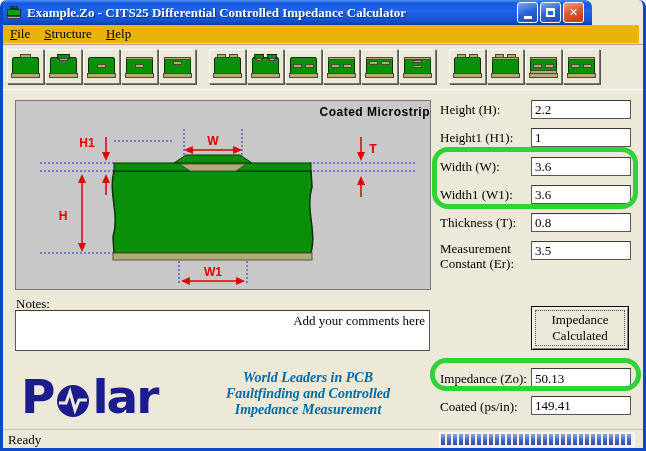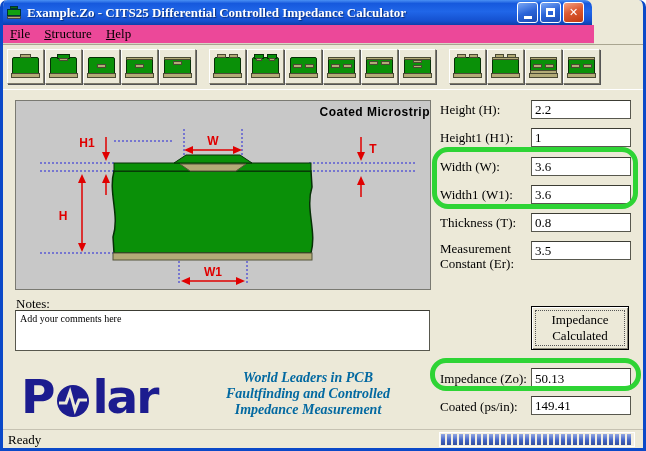--- a/index.html
+++ b/index.html
@@ -23,21 +23,21 @@
   .title-text{color:#fff;font-weight:bold;font-size:13px;text-shadow:1px 1px 1px rgba(0,30,90,.7);white-space:nowrap;}
   .winbtns{position:absolute;right:8px;top:2px;display:flex;gap:2px;}
   .wbtn{width:21px;height:21px;border-radius:3px;border:1px solid #fff;
     display:flex;align-items:center;justify-content:center;color:#fff;font-size:11px;line-height:1;
     font-family:"DejaVu Sans", sans-serif;font-weight:bold;}
   .wbtn.blue{background:linear-gradient(160deg,#7aa7f5,#2a64d8 50%,#1b4bb4);}
   .wbtn.red{background:linear-gradient(160deg,#f3a083,#dd5a32 45%,#c13a10);}
   .glyph-min{width:8px;height:3px;background:#fff;margin-top:9px;}
   .glyph-max{width:9px;height:9px;border:2px solid #fff;border-top-width:3px;}
   
-  .menubar{position:absolute;left:0;top:25px;width:591px;height:19px;background:#ec4899;display:flex;align-items:center;border-bottom:1px solid #d8d4c4;}
+  .menubar{position:absolute;left:0;top:25px;width:636px;height:19px;background:#eab308;display:flex;align-items:center;border-bottom:1px solid #d8d4c4;}
   .menu-item{padding:1px 7px;cursor:default;}
   .menu-item u{text-decoration:underline;}
   
   .toolbar{position:absolute;left:0;top:44px;width:640px;height:46px;background:#ece9d8;
     display:flex;align-items:center;padding-left:4px;border-bottom:1px solid #fff;box-shadow:0 1px 0 #a9a590 inset;}
   .tb{position:relative;width:37px;height:35px;background:#ece9d8;margin-right:1px;
     border:1px solid;border-color:#fff #7d7a6a #7d7a6a #fff;box-shadow:1px 1px 0 #555;}
   .tb .icon{position:absolute;left:4px;top:4px;width:27px;height:25px;}
   .tb .body{position:absolute;left:0;top:3px;width:27px;height:18px;background:#0a9008;border:1px solid #063006;border-radius:2px;}
   .tb .base{position:absolute;left:-1px;top:19px;width:29px;height:5px;background:#b3ab77;border:1px solid #4a4a33;}
@@ -57,21 +57,21 @@
   .tgap{width:12px;}
   
   .client{position:absolute;left:0;top:90px;width:640px;height:339px;background:#ece9d8;}
   .panel{position:absolute;left:12px;top:10px;width:416px;height:190px;background:#c8c8c8;border:1px solid #7a7a72;}
   .panel-title{position:absolute;left:0;top:4px;width:100%;text-align:right;
     font-family:"Liberation Sans", sans-serif;font-weight:bold;font-size:12px;letter-spacing:.5px;}
   .dimtext{font-family:"Liberation Sans", sans-serif;font-weight:bold;font-size:12px;fill:#e00000;}
   .notes-label{position:absolute;left:13px;top:206px;text-align:center;}
   .notes-box{position:absolute;left:12px;top:220px;width:415px;height:41px;background:#fff;
     border:1px solid #58584e;border-top-color:#3c3c34;resize:none;overflow:hidden;
-    font-family:"Liberation Serif", serif;font-size:10px;padding:2px 4px;}
+    font-family:"Liberation Serif", serif;font-size:13px;padding:2px 4px;text-align:right;}
   
   .logo{position:absolute;left:18px;top:282px;height:48px;display:flex;align-items:center;
     color:#1c1c8f;font-family:"DejaVu Sans", sans-serif;font-weight:bold;font-size:47px;letter-spacing:-2px;}
   .logo svg{margin:10px 1px 0 2px;}
   .tagline{position:absolute;left:205px;top:280px;width:200px;text-align:center;
     color:#0369a1;font-weight:bold;font-style:italic;font-size:14px;line-height:16px;}
   
   .flabel{position:absolute;left:437px;width:92px;line-height:15px;}
   .edit{position:absolute;left:528px;width:100px;height:19px;background:#fff;
     border:1px solid #58584e;border-top-color:#3c3c34;font-family:"Liberation Serif", serif;

